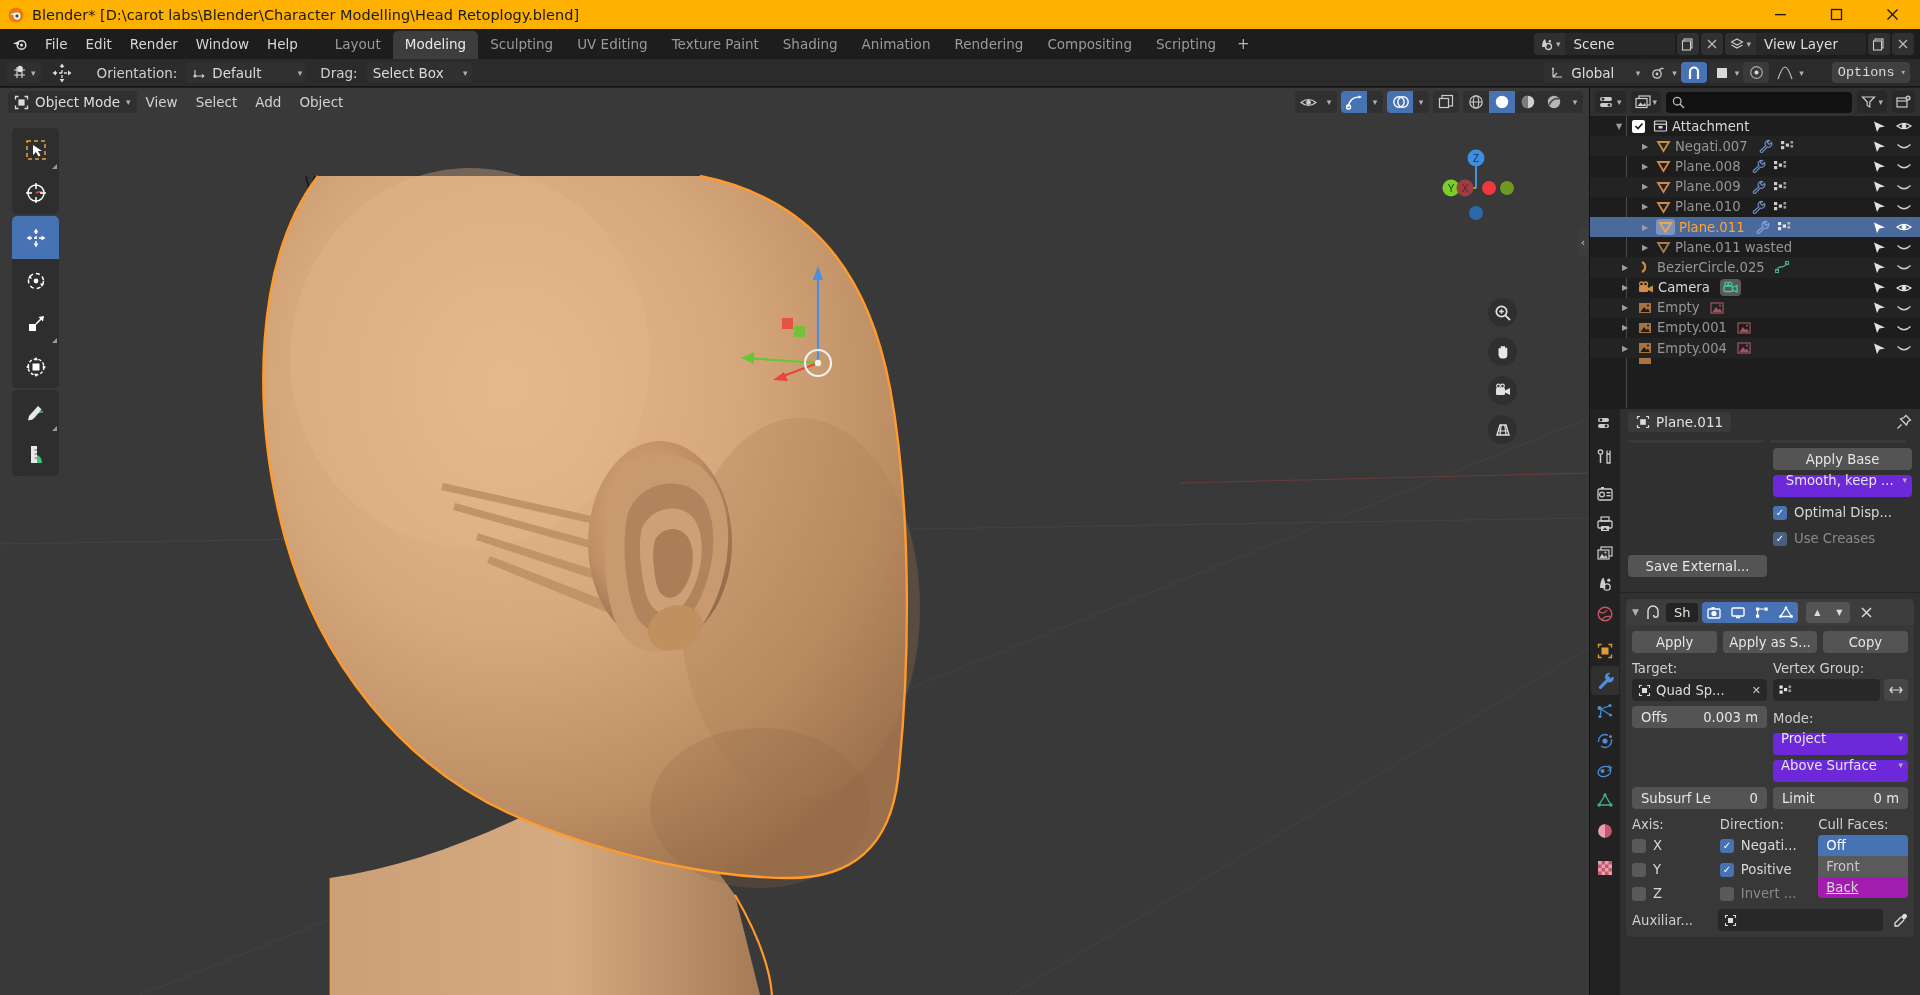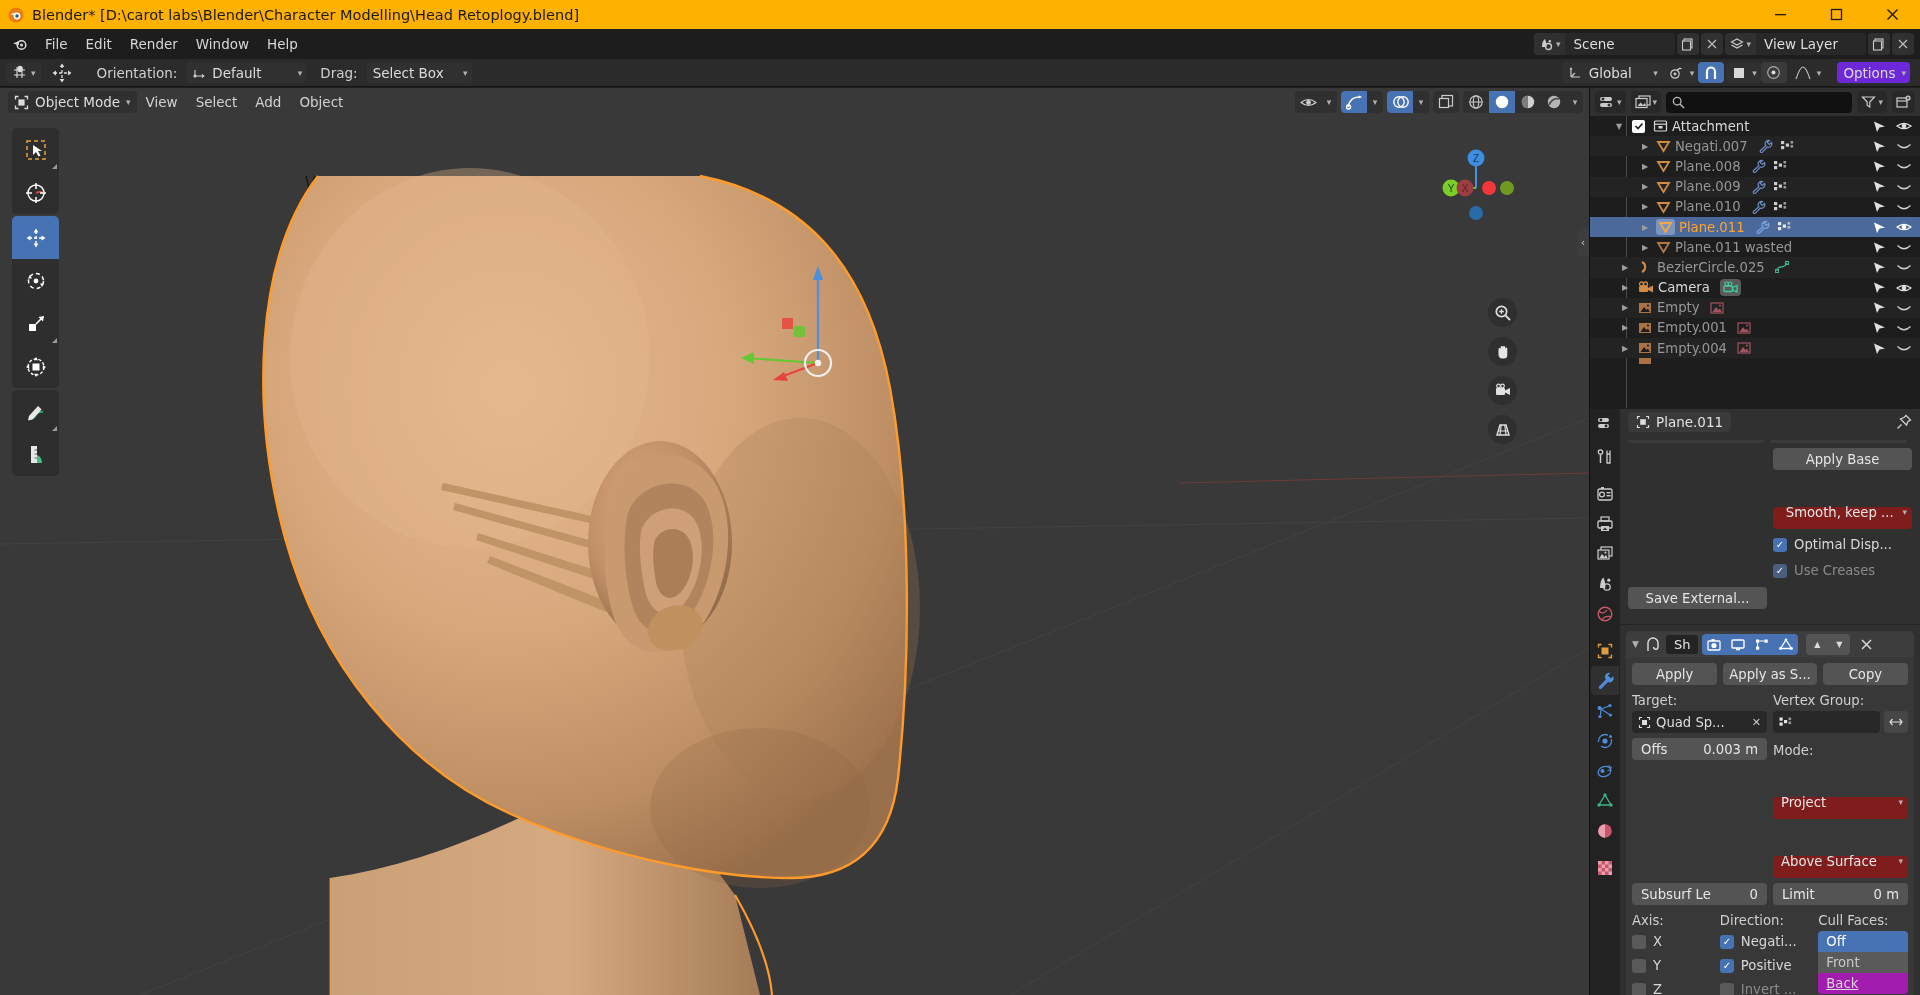--- a/index.html
+++ b/index.html
@@ -226,24 +226,23 @@
   .pr-panel { padding: 4px 8px; }
   .row { display: flex; align-items: center; gap: 6px; margin-bottom: 5px; }
   .col-l { width: 50%; } .col-r { width: 50%; }
   .btn {
     height: 22px; background: #545454; border-radius: 4px; display: flex;
     align-items: center; justify-content: center; font-size: 13.2px; color: #e6e6e6;
     white-space: nowrap; padding: 0 6px;
   }
   .btn.dark { background: #464646; }
   .dd {
-    height: 22px; background: #7f1d1d; border-radius: 4px; display: flex;
+    height: 22px; background: #6d28d9; border-radius: 4px; display: flex;
     align-items: center; padding: 0 5px 12px 8px; font-size: 13.2px; color: #e6e6e6;
     gap: 4px;
-    margin-top: 32px;
   }
   .dd .t { flex: 1; white-space: nowrap; overflow: hidden; }
   .dd.center .t { text-align: center; }
   .chk-row { display: flex; align-items: center; gap: 7px; height: 21px; }
   .chk {
     width: 14px; height: 14px; border-radius: 3px; background: #4772b3;
     display: flex; align-items: center; justify-content: center;
     font-size: 10px; color: #fff;
   }
   .chk.off { background: #5a5a5a; }
@@ -323,20 +322,33 @@
         <circle cx="10.5" cy="10" r="1.5" fill="#dcdcdc"></circle>
         <path d="M2 8.5 L8 6 L8 10 Z" fill="#dcdcdc"></path>
       </svg>
     </span>
     <div class="menu-item">File</div>
     <div class="menu-item">Edit</div>
     <div class="menu-item">Render</div>
     <div class="menu-item">Window</div>
     <div class="menu-item">Help</div>
 
+    <div class="ws-tabs">
+      <div class="ws-tab">Layout</div>
+      <div class="ws-tab active">Modeling</div>
+      <div class="ws-tab">Sculpting</div>
+      <div class="ws-tab">UV Editing</div>
+      <div class="ws-tab">Texture Paint</div>
+      <div class="ws-tab">Shading</div>
+      <div class="ws-tab">Animation</div>
+      <div class="ws-tab">Rendering</div>
+      <div class="ws-tab">Compositing</div>
+      <div class="ws-tab">Scripting</div>
+      <div class="ws-tab plus">+</div>
+    </div>
 
     <div class="topbar-right">
       <div class="tb-field">
         <span class="ico-box">
           <svg width="15" height="15" viewBox="0 0 15 15">
             <path d="M3 10 Q3 4 6 2 Q7.5 5 7.5 10 Z" fill="#ccc"></path>
             <circle cx="9.5" cy="9.5" r="3" fill="none" stroke="#ccc" stroke-width="1.3"></circle>
             <circle cx="10.8" cy="4.2" r="1.2" fill="#ccc"></circle>
           </svg>
           <span class="chev">▾</span>
@@ -445,21 +457,21 @@
           <circle cx="7.5" cy="7.5" r="5.8" fill="none" stroke="#aaa" stroke-width="1.2"></circle>
           <circle cx="7.5" cy="7.5" r="2" fill="#ddd"></circle>
         </svg>
     </div>
     <div class="ts-dd" style="min-width:auto;background:transparent;">
       <svg width="16" height="14" viewBox="0 0 16 14">
           <path d="M1 13 Q5 1 8 1 Q11 1 15 13" fill="none" stroke="#bbb" stroke-width="1.2"></path>
         </svg>
       <span class="chev">▾</span>
     </div>
-    <div class="ts-dd" style="margin-left:12px;margin-right:4px;background:#6d28d9;min-width:auto;">
+    <div class="ts-dd" style="margin-left:24px;margin-right:4px;background:#404040;min-width:auto;font-family:Liberation Mono, monospace;">
       <span class="txt">Options</span>
       <span class="chev">▾</span>
     </div>
   </div>
 
   <div class="viewport">
 
     <svg width="1589" height="907" viewBox="0 0 1589 907" style="position:absolute;left:0;top:0;">
       <defs>
         <radialGradient id="headGrad" cx="38%" cy="30%" r="78%">

